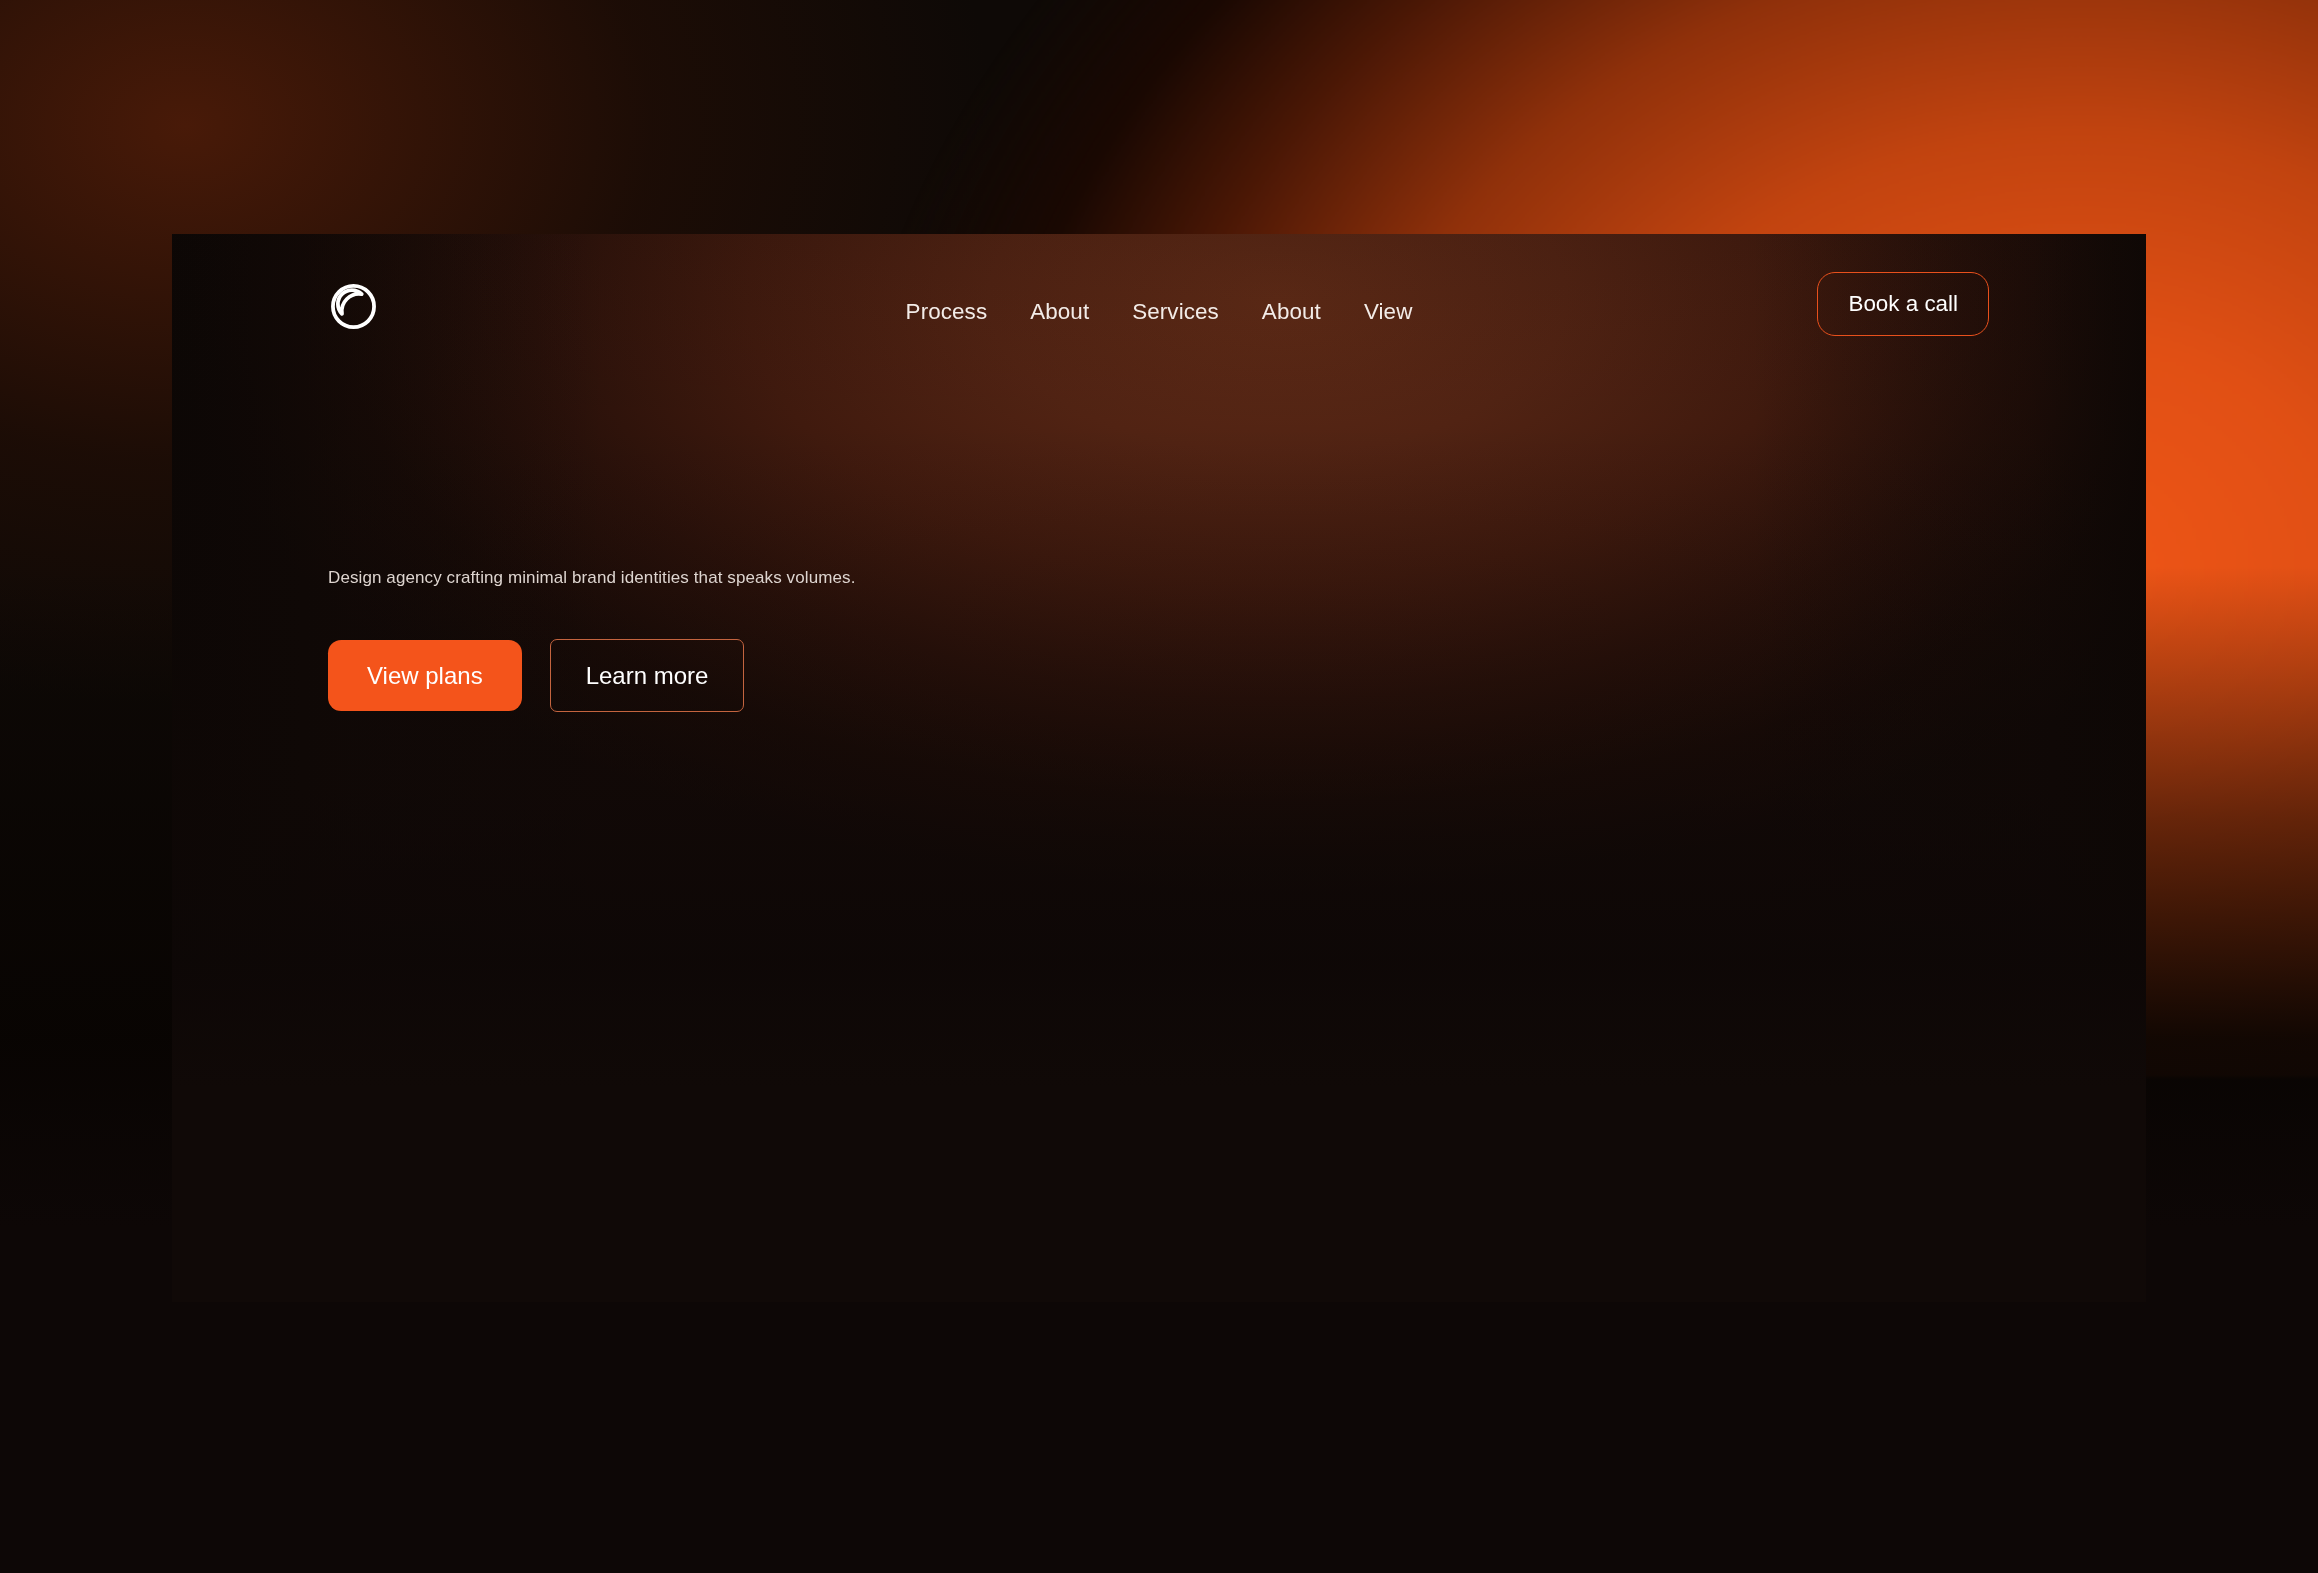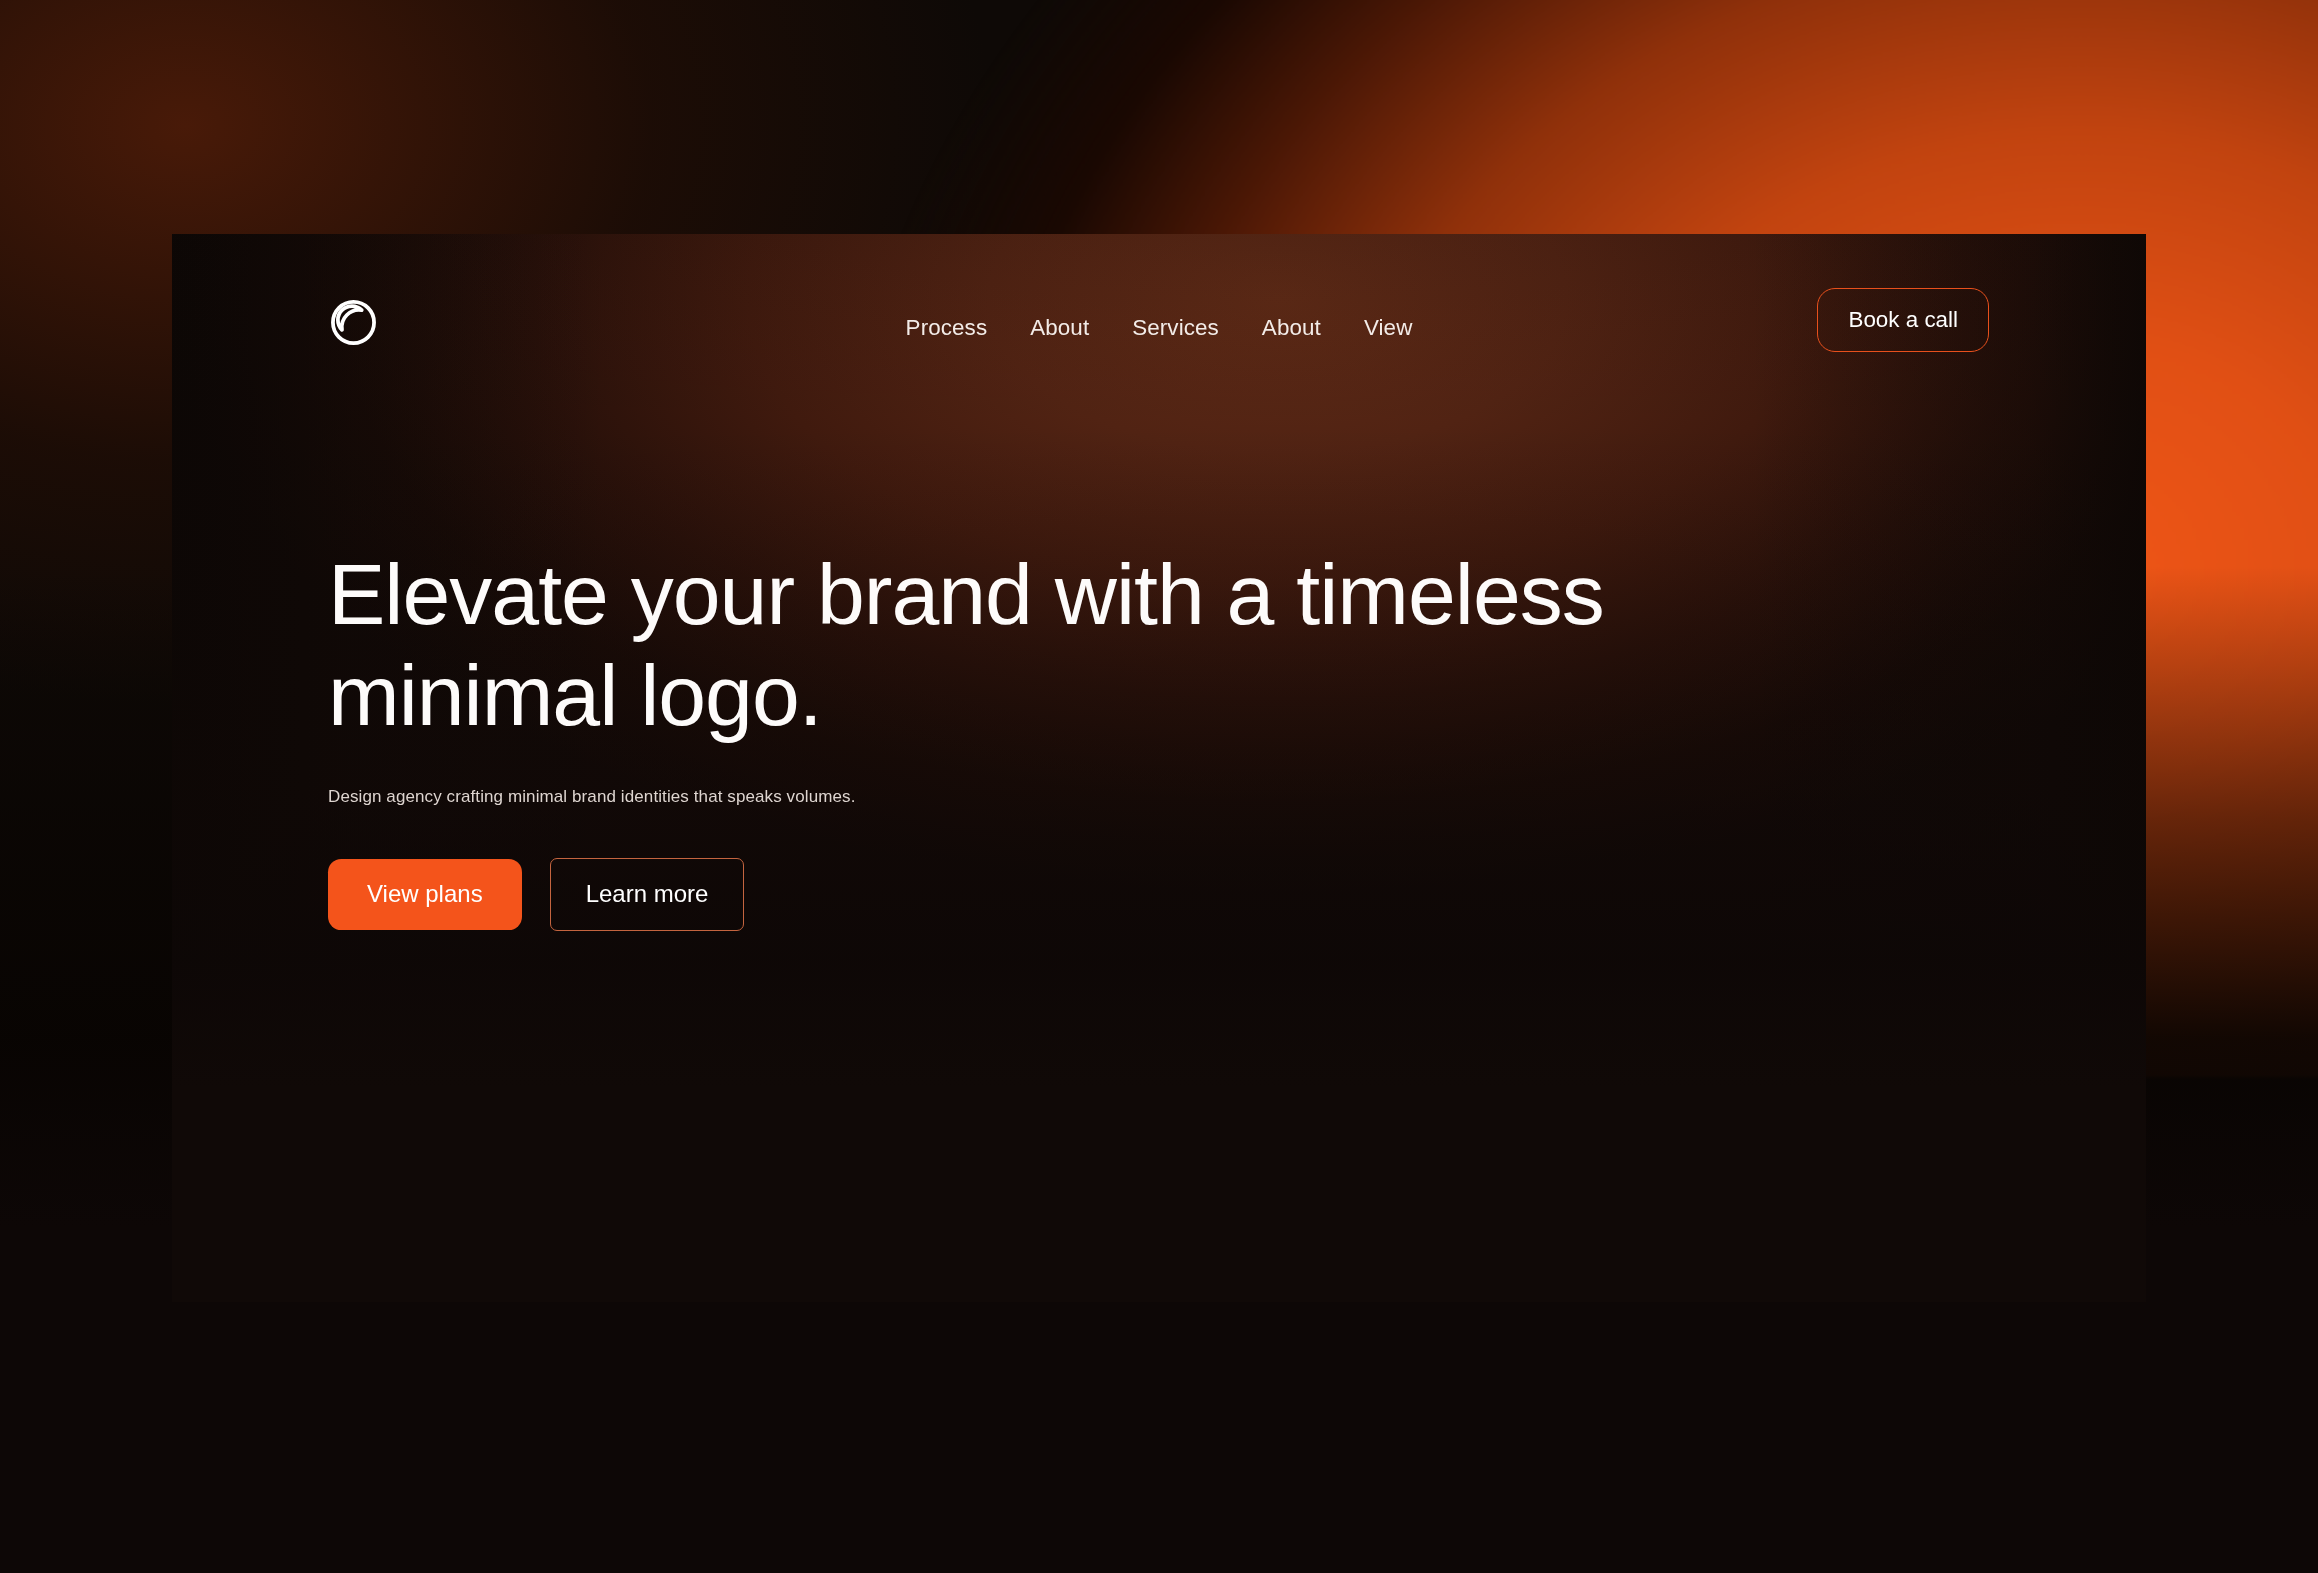--- a/index.html
+++ b/index.html
@@ -86,21 +86,21 @@
         #100907 80%,
         #100907 100%),
       linear-gradient(to right,
         rgba(12,7,5,0.92) 0%,
         rgba(12,7,5,0.35) 9%,
         rgba(12,7,5,0.00) 22%,
         rgba(12,7,5,0.00) 80%,
         rgba(12,7,5,0.40) 94%,
         rgba(12,7,5,0.85) 100%);
   }
-  #card-inner { position:absolute; left:0; top:0; width:100%; height:100%;margin-top:16px; }
+  #card-inner { position:absolute; left:0; top:0; width:100%; height:100%; }
 
   
   #header {
     position:absolute;
     left:0; top:21.5px;
     width:100%; height:108px;
   }
   #brand-logo {
     position:absolute; left:156px; top:25px;
     width:51px; height:51px;
@@ -207,21 +207,20 @@
           <a class="nav-link">About</a>
           <a class="nav-link">Services</a>
           <a class="nav-link">About</a>
           <a class="nav-link">View</a>
         </div>
 
         <button id="book-call-btn">Book a call</button>
       </div>
 
       <div id="hero">
-        <h1 id="headline">Elevate your brand with a timeless minimal logo.</h1>
         <p id="subheadline">Design agency crafting minimal brand identities that speaks volumes.</p>
 
         <div id="cta-row">
           <button id="view-plans-btn">View plans</button>
           <button id="learn-more-btn">Learn more</button>
         </div>
       </div>
 
     </div>
   </div>

